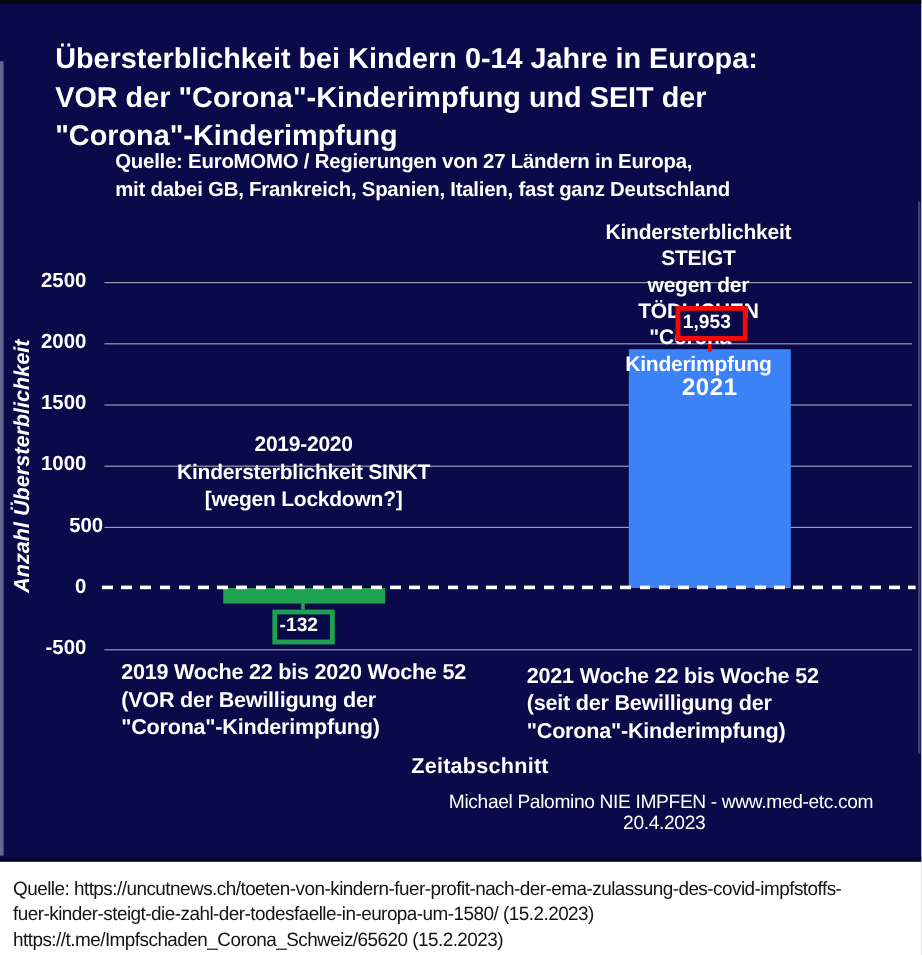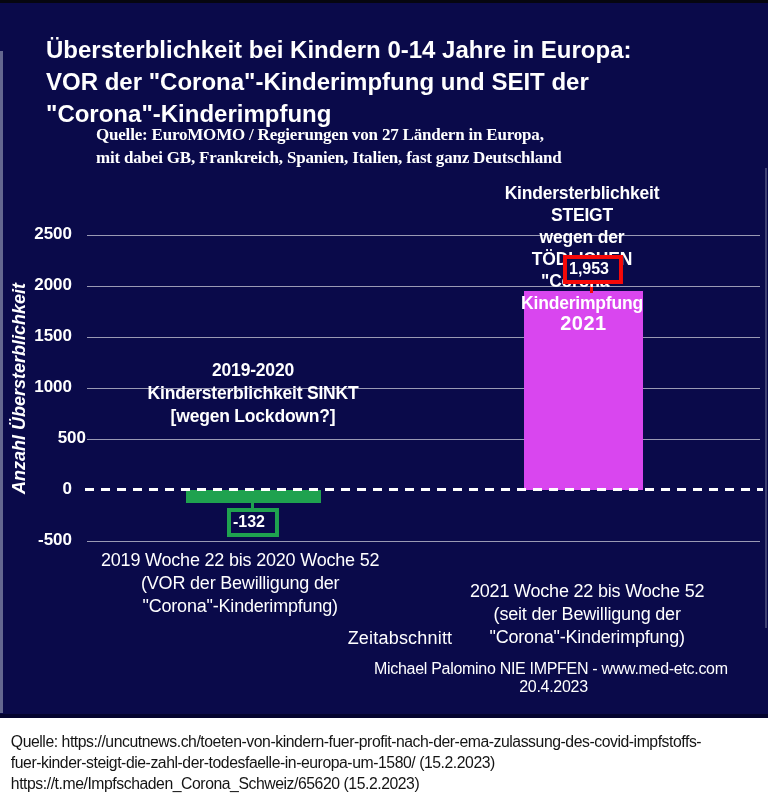--- a/index.html
+++ b/index.html
@@ -15,21 +15,21 @@
     border-top:3px solid #06060f;border-bottom:4px solid #04042e;
   }
   .edge-left{position:absolute;left:0;top:48px;width:3px;height:662px;background:rgba(190,196,212,0.5);}
   .edge-right{position:absolute;right:1px;top:165px;width:2px;height:460px;background:rgba(160,166,190,0.35);}
   .title{
     position:absolute;left:46px;top:13px;width:706px;
     font-size:24px;font-weight:bold;line-height:32px;white-space:pre-line;margin-top:18px;
   }
   .subtitle{
     position:absolute;left:96px;top:120px;width:650px;
-    font-size:17px;font-weight:bold;line-height:23px;white-space:pre-line;letter-spacing:-0.2px;font-family:Liberation Serif, serif;
+    font-size:17px;font-weight:bold;line-height:23px;white-space:pre-line;letter-spacing:-0.2px;
   }
   .y-axis-title{
     position:absolute;left:6px;top:262px;width:26px;height:246px;
     writing-mode:vertical-rl;transform:rotate(180deg);
     font-size:18px;font-weight:bold;font-style:italic;
     display:flex;align-items:center;justify-content:center;white-space:nowrap;
   }
   #plot{position:absolute;left:0;top:0;width:768px;height:718px;}
   .gridline{position:absolute;left:87px;width:673px;height:1px;background:#9a9ab4;z-index:1;}
   .zero-line{
@@ -55,28 +55,28 @@
     position:absolute;transform:translateX(-50%);z-index:6;
     background:#0a0a4a;border:4px solid #ffffff;padding:1px 10px 2px 2px;
     font-size:16px;font-weight:bold;white-space:nowrap;
   }
   .callout-red{left:593px;top:252px;}
   .callout-green{left:253px;top:505px;}
   .connector{position:absolute;width:3px;z-index:3;}
   .connector-red{left:590px;top:278px;height:12px;}
   .connector-green{left:251px;top:498px;height:10px;}
   .xlabel{
-    position:absolute;font-size:18px;font-weight:normal;line-height:23px;
-    white-space:pre-line;z-index:2;letter-spacing:-0.2px;text-align:center;
+    position:absolute;font-size:18px;font-weight:bold;line-height:23px;
+    white-space:pre-line;z-index:2;letter-spacing:-0.2px;
   }
   .xlabel-left{left:101px;top:546px;}
-  .xlabel-right{left:470px;top:549px;margin-top:28px;}
+  .xlabel-right{left:439px;top:549px;}
   .x-axis-title{
     position:absolute;left:300px;top:625px;width:200px;text-align:center;
-    font-size:18px;font-weight:normal;letter-spacing:0.2px;
+    font-size:18px;font-weight:bold;letter-spacing:0.2px;
   }
   .credits{
     position:absolute;left:374px;top:657px;width:359px;
     font-size:16px;font-weight:normal;line-height:17.5px;letter-spacing:-0.3px;
   }
   .credits .date{text-align:center;}
   
   .footer{
     position:absolute;left:0;top:722px;width:768px;height:74px;background:#ffffff;
     color:#141414;font-size:16px;line-height:21px;white-space:pre-line;
@@ -106,21 +106,21 @@
         <div class="ytick" style="top: 323px; padding-left: 19px;">1500</div>
         <div class="gridline" style="top: 385px; background: rgb(154, 154, 180);"></div>
         <div class="ytick" style="top: 374px;">1000</div>
         <div class="gridline" style="top: 436px; background: rgb(154, 154, 180);"></div>
         <div class="ytick" style="top: 425px; margin-left: 14px;">500</div>
         <div class="zero-line" style="top: 485px;"></div>
         <div class="ytick" style="top: 476px;">0</div>
         <div class="gridline" style="top: 538px; background: rgb(154, 154, 180);"></div>
         <div class="ytick" style="top: 527px;">-500</div>
         <div class="bar" style="left: 186px; width: 135px; top: 487px; height: 13.464px; background: rgb(31, 162, 79);"></div>
-        <div class="bar" style="left: 524px; width: 119px; top: 287.794px; height: 199.206px; background: #d946ef;"><span class="bar-inner-label">2021</span></div>
+        <div class="bar" style="left: 524px; width: 135px; top: 287.794px; height: 199.206px; background: #3b82f6;"><span class="bar-inner-label">2021</span></div>
       </div>
 
     <div class="y-axis-title">Anzahl Übersterblichkeit</div>
 
     <div class="annot annot-left">2019-2020
 Kindersterblichkeit SINKT
 [wegen Lockdown?]</div>
     <div class="annot annot-right">Kindersterblichkeit STEIGT
 wegen der TÖDLICHEN
 "Corona"-Kinderimpfung</div>

